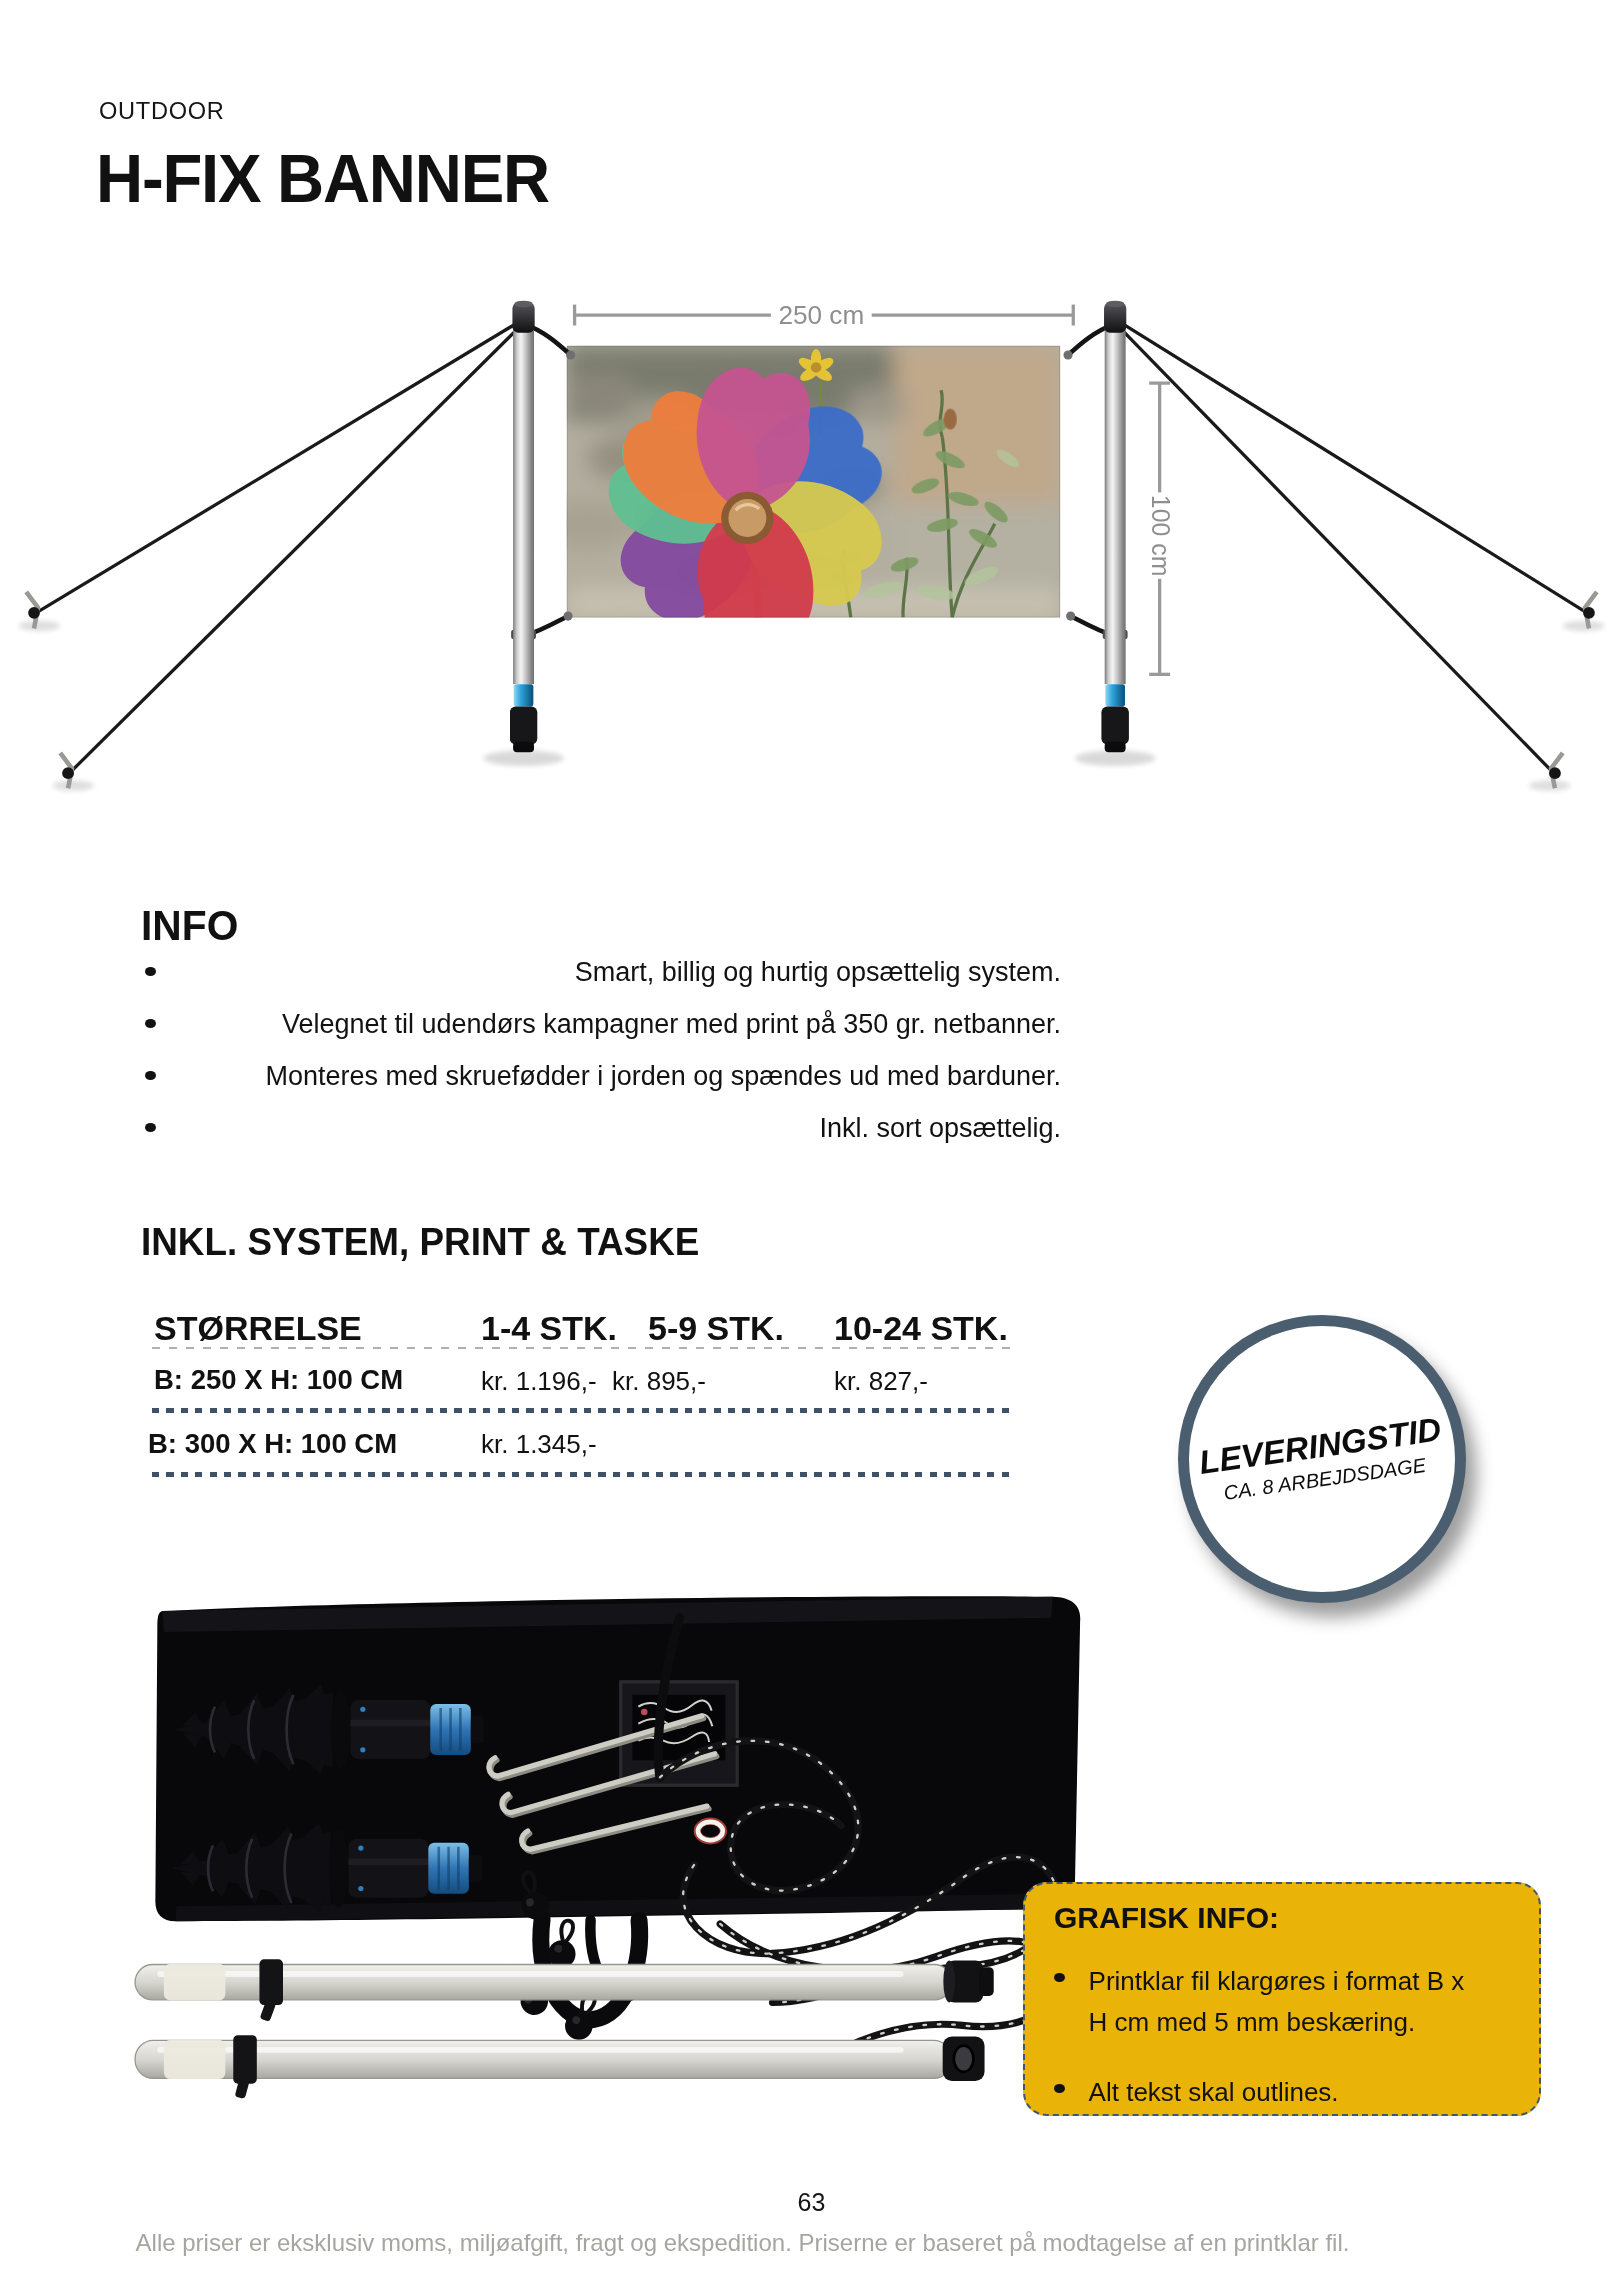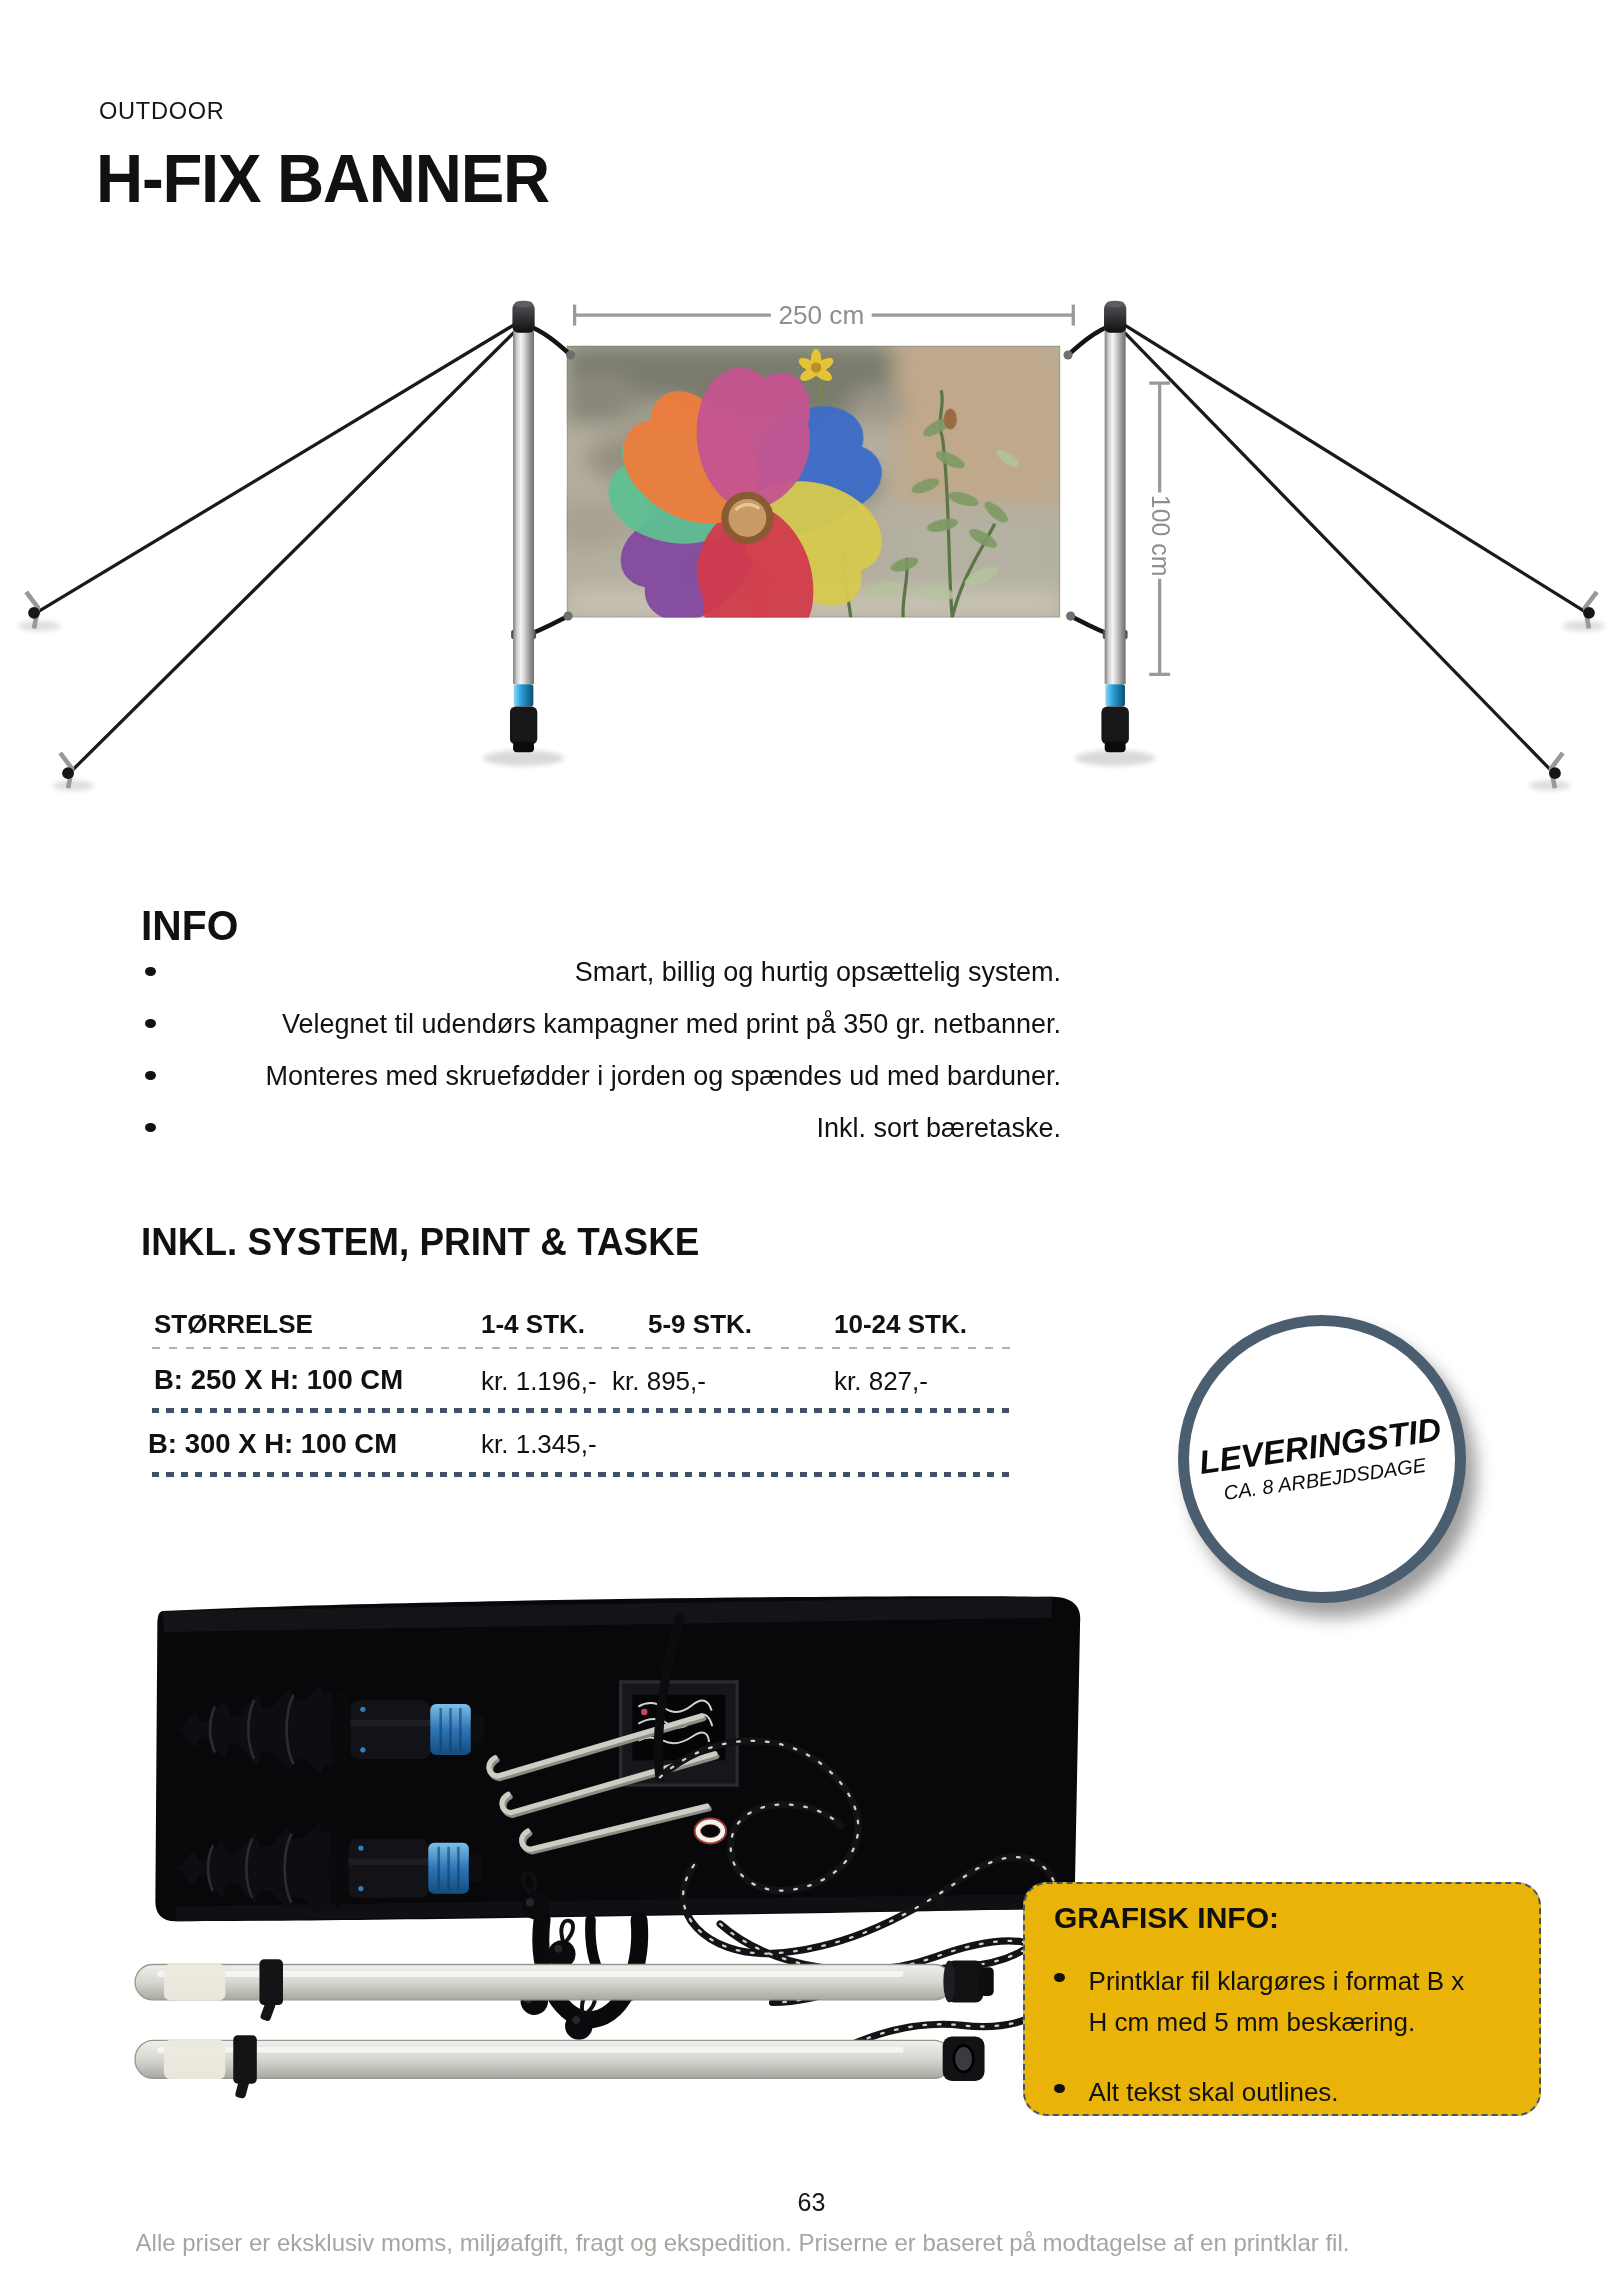--- a/index.html
+++ b/index.html
@@ -25,21 +25,21 @@
                   transform:scaleX(.97); transform-origin:left top; }
   .info-list { left:145px; top:957px; width:916px; display:flex; flex-direction:column; gap:22px; }
   .b-row { display:flex; align-items:flex-start;justify-content:space-between; }
   .b-dot { width:11px; height:9.2px; border-radius:50%; background:#111; margin:9.8px 0 0 0; flex:none; }
   .b-txt { font-size:27px; line-height:30px; padding-left:26px; color:#121212; }
 
   
   .pricing-heading { left:141px; top:1221px; font-size:38px; font-weight:800;
                      transform:scaleX(.97); transform-origin:left top; white-space:nowrap; }
   .tbl-cell { position:absolute; white-space:nowrap; }
-  .th { font-size:26px; font-weight:700; }
+  .th { font-size:34px; font-weight:700; }
   .td-size { font-size:27.5px; font-weight:700; }
   .td-price { font-size:26px; }
   .sep-light { height:2px; background:repeating-linear-gradient(90deg,#aab1b9 0 8.5px,transparent 8.5px 17px); }
   .sep-dark  { height:5.2px; background:repeating-linear-gradient(90deg,#3e5166 0 7.2px,transparent 7.2px 14.4px); }
 
   
   .badge { left:1178px; top:1315px; width:288px; height:288px; border-radius:50%;
            background:#fff; border:11.8px solid #4a5e70;
            box-shadow:10.5px 14.4px 17px rgba(0,0,0,.38);
            display:flex; align-items:center; justify-content:center; }
@@ -267,21 +267,21 @@
     <div class="b-row">
       <span class="b-dot"></span>
       <span class="b-txt">Velegnet til udendørs kampagner med print på 350 gr. netbanner.</span>
     </div>
     <div class="b-row">
       <span class="b-dot"></span>
       <span class="b-txt">Monteres med skruefødder i jorden og spændes ud med barduner.</span>
     </div>
     <div class="b-row">
       <span class="b-dot"></span>
-      <span class="b-txt">Inkl. sort bæretaske.</span>
+      <span class="b-txt">Inkl. sort opsættelig.</span>
     </div>
   </div>
 
   <h2 class="abs pricing-heading">INKL. SYSTEM, PRINT &amp; TASKE</h2>
 
   <div class="tbl-cell th" style="left:154px; top:1309px;">STØRRELSE</div>
   <div class="tbl-cell th" style="left:481px; top:1309px;">1-4 STK.</div>
   <div class="tbl-cell th" style="left:648px; top:1309px;">5-9 STK.</div>
   <div class="tbl-cell th" style="left:834px; top:1309px;">10-24 STK.</div>
   <div class="abs sep-light" style="left:152px; top:1347px; width:859px;"></div>

